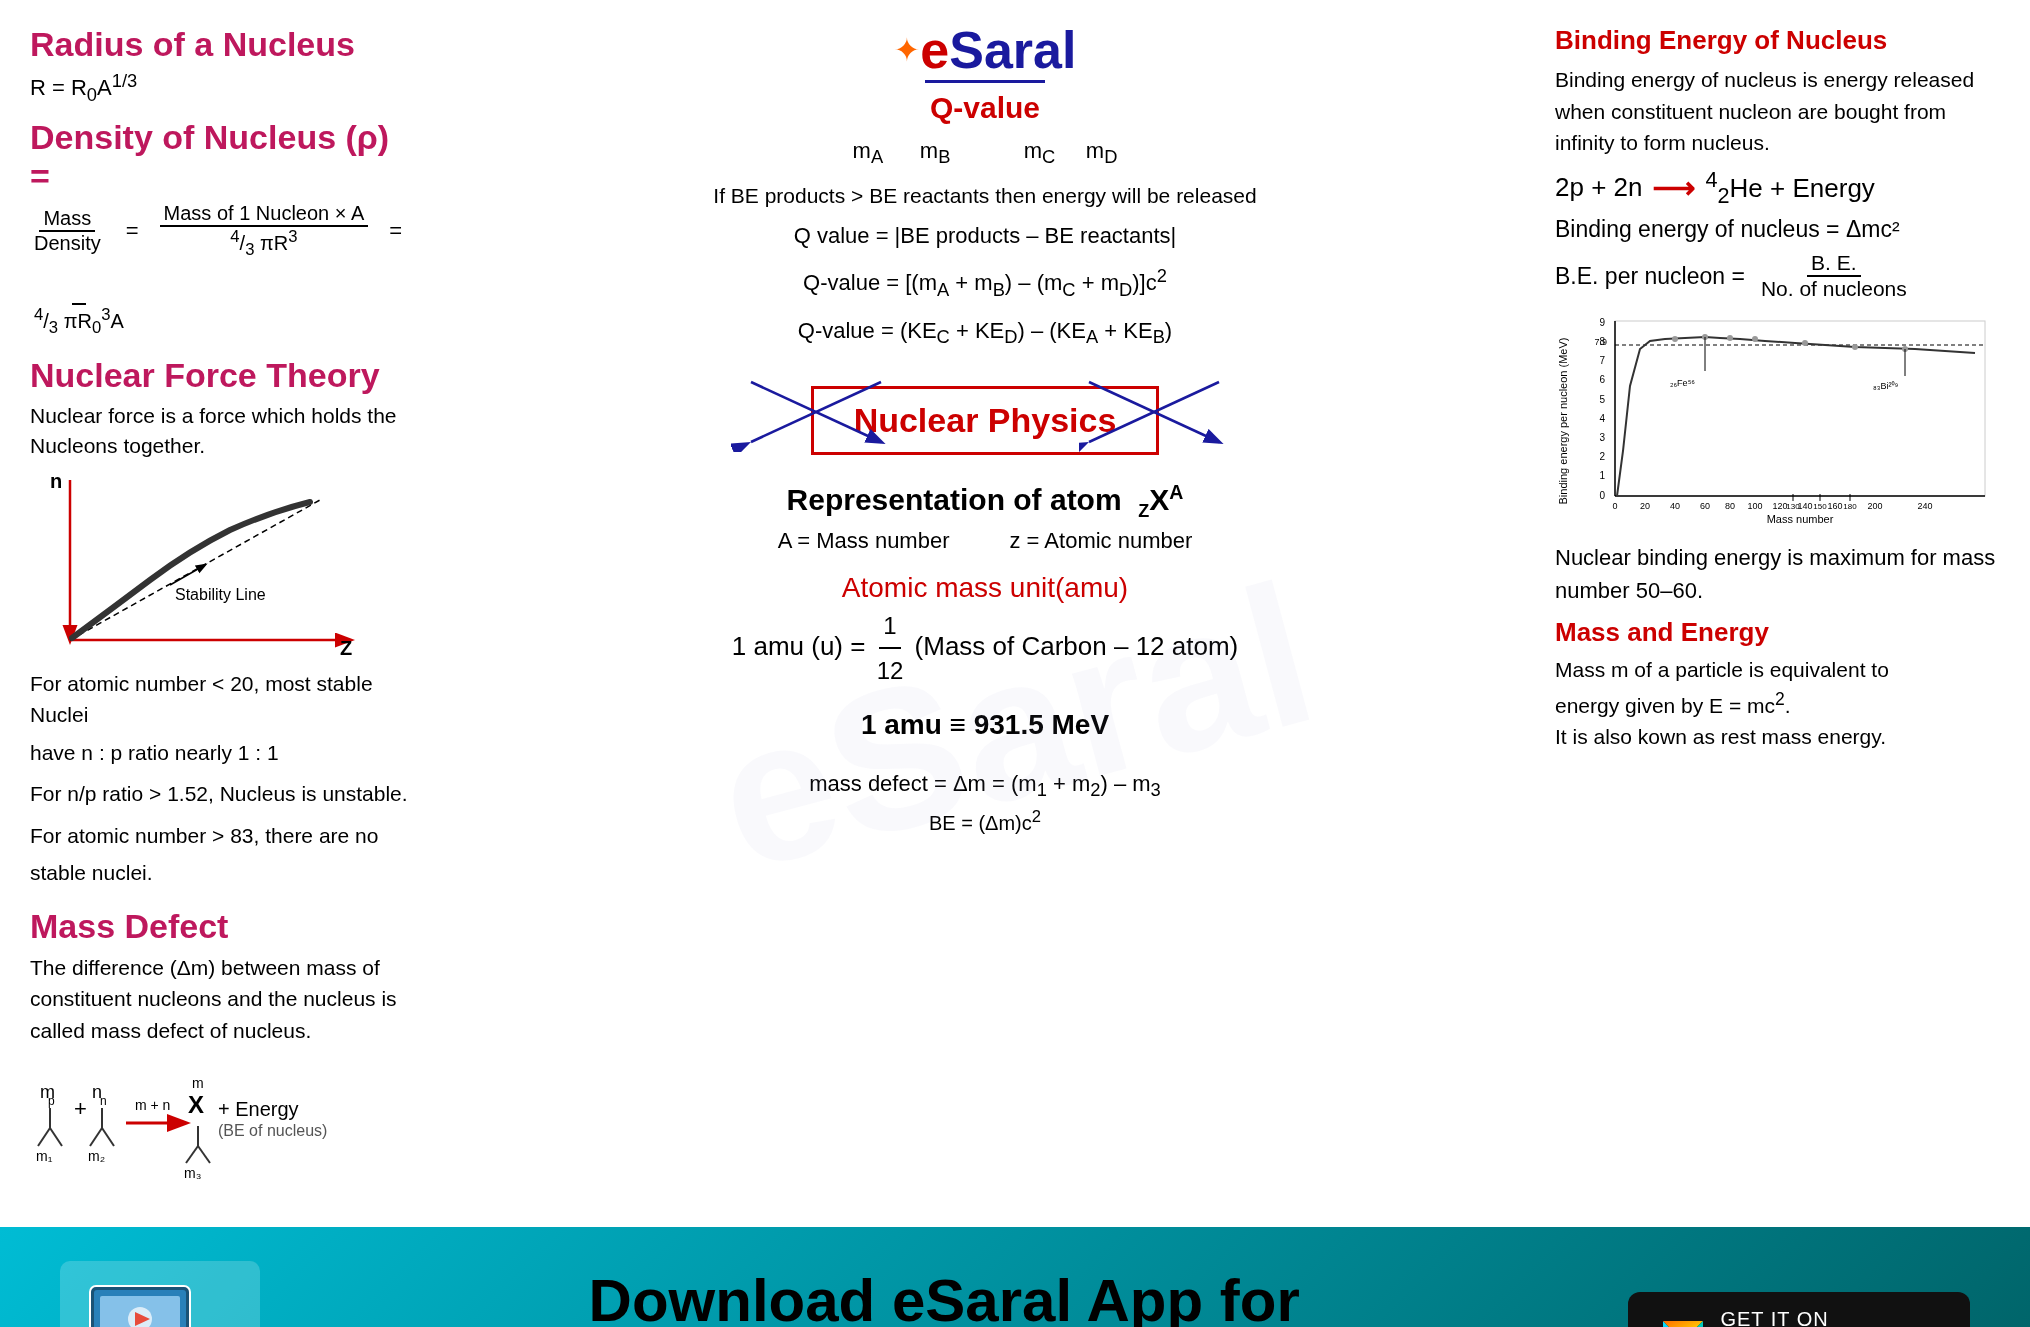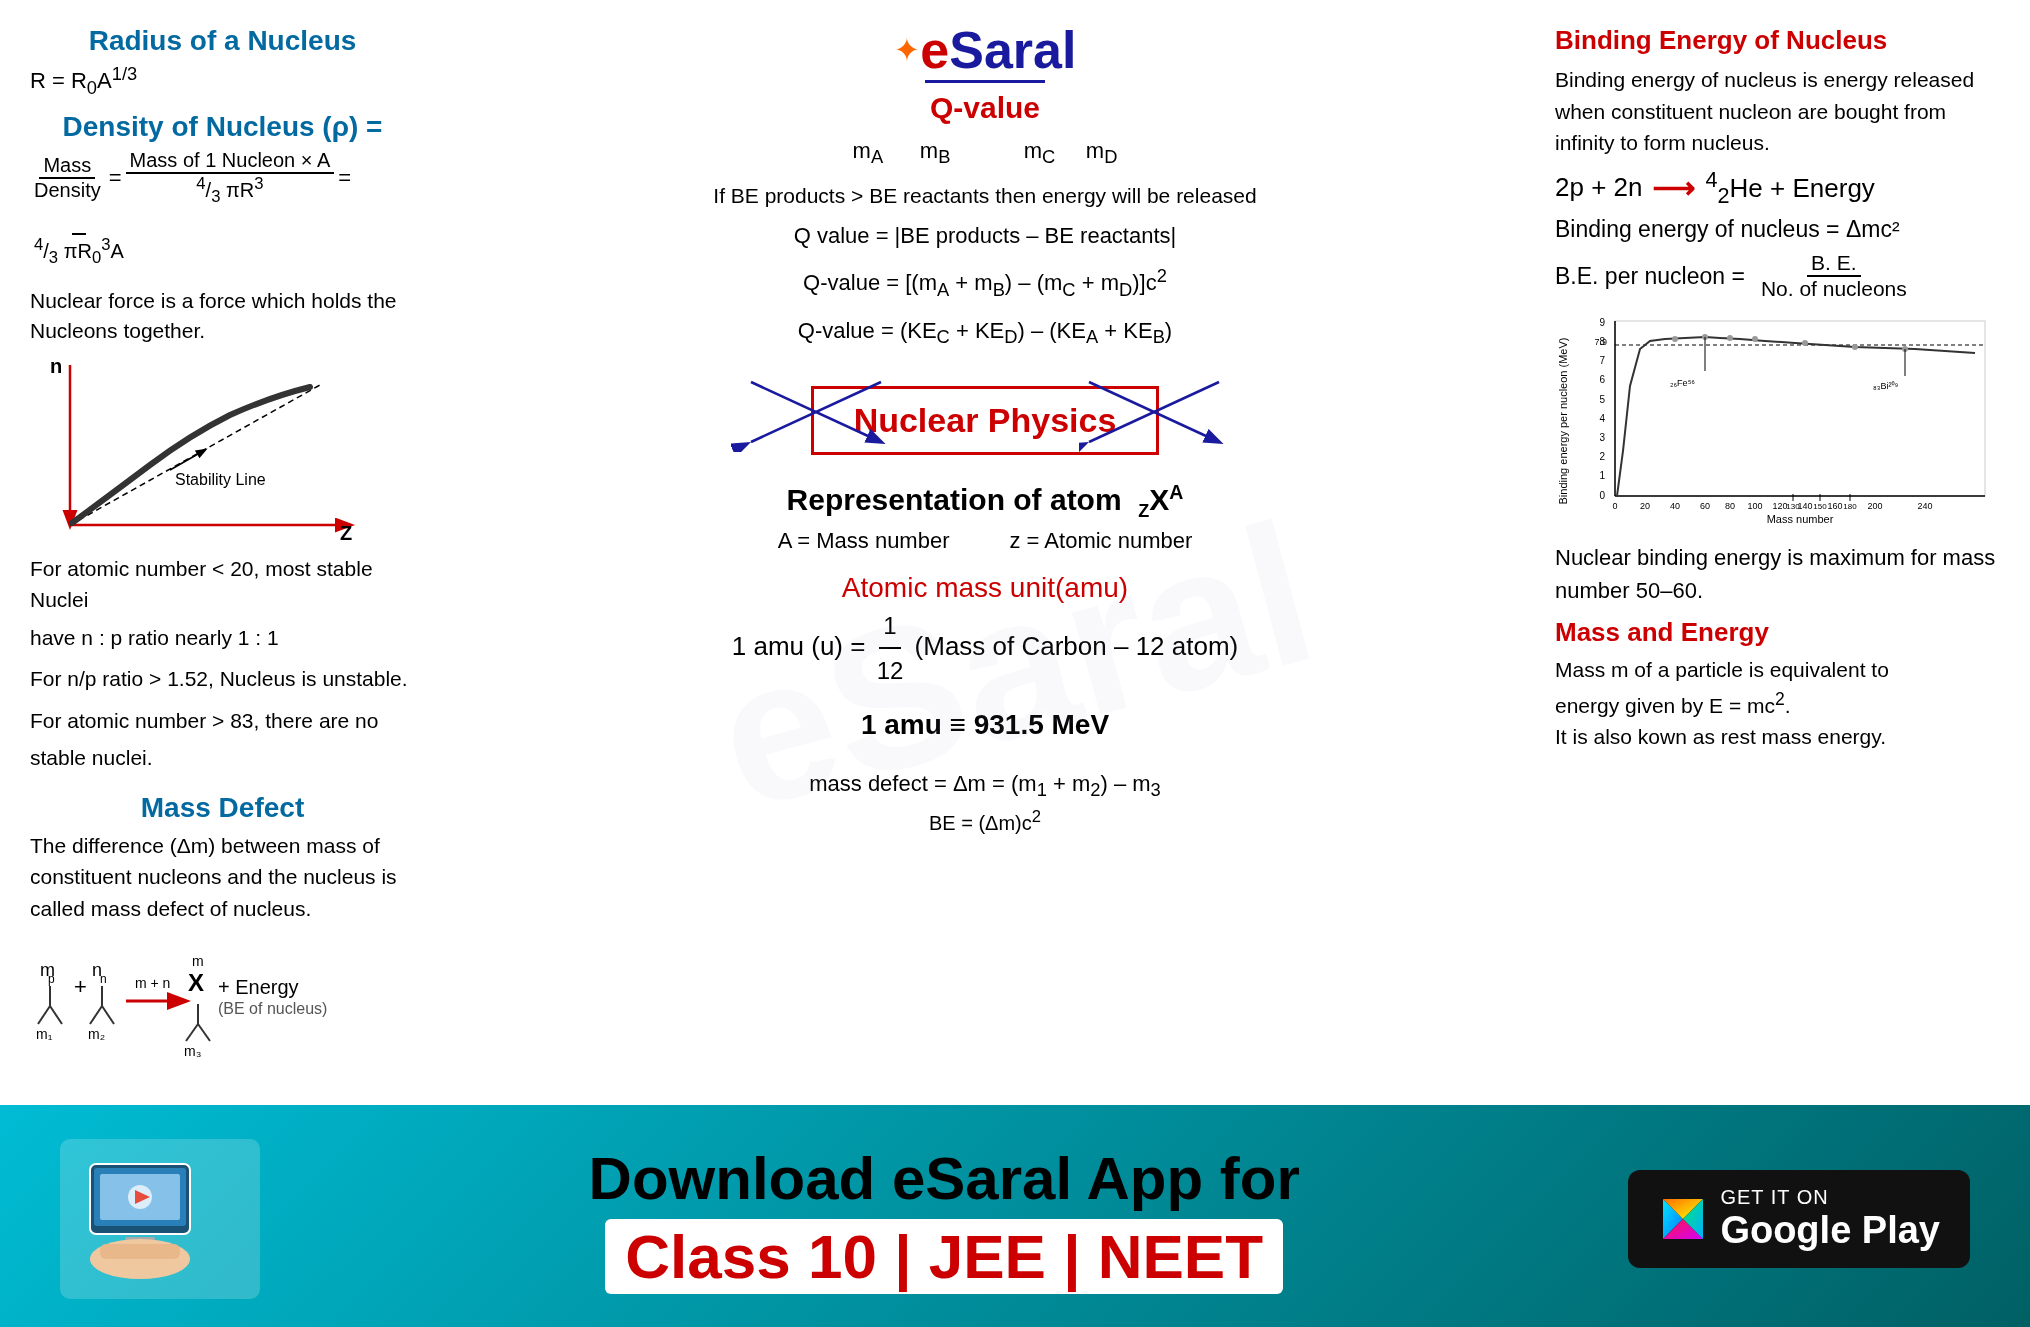--- a/index.html
+++ b/index.html
@@ -21,25 +21,24 @@
       grid-template-columns: 400px 1fr 460px;
       gap: 10px;
     }
 
     
     .left-col {
       padding: 5px 10px 5px 5px;
     }
 
     .section-title-red {
-      color: #0369a1;
-      font-size: 28px;
+      color: #be185d;
+      font-size: 34px;
       font-weight: bold;
       margin-bottom: 6px;
-      text-align: center;
     }
 
     .formula-text {
       font-size: 22px;
       margin-bottom: 4px;
     }
 
     .fraction-block {
       display: inline-flex;
       flex-direction: column;
@@ -55,21 +54,21 @@
     .fraction-block .denom {
       padding: 0 4px;
       text-align: center;
     }
 
     .density-line {
       font-size: 21px;
       margin: 6px 0 8px 0;
       display: flex;
       align-items: center;
-      gap: 4px;
+      gap: 21px;
       flex-wrap: wrap;
     }
 
     .nf-section { margin-top: 18px; }
     .nf-text { font-size: 21px; line-height: 1.45; margin-bottom: 8px; }
 
     
     .nz-plot {
       width: 340px;
       height: 190px;
@@ -356,20 +355,21 @@
           </span>
           <span style="font-size:22px;">=</span>
           <span class="fraction-block">
             <span class="numer">&nbsp;</span>
             <span class="denom"><sup>4</sup>/<sub>3</sub> πR<sub>0</sub><sup>3</sup>A</span>
           </span>
         </div>
       </div>
 
       <div class="nf-section">
+        <div class="section-title-red">Nuclear Force Theory</div>
         <div class="nf-text">
           <span>Nuclear force is a force which holds the</span><br>
           <span>Nucleons together.</span>
         </div>
 
         <div class="nz-plot">
           <svg viewBox="0 0 340 190">
 
             <line x1="40" y1="10" x2="40" y2="170" stroke="#cc0000" stroke-width="2.5" marker-end="url(#arrowR)"></line>
             <line x1="40" y1="170" x2="320" y2="170" stroke="#cc0000" stroke-width="2.5" marker-end="url(#arrowR)"></line>

